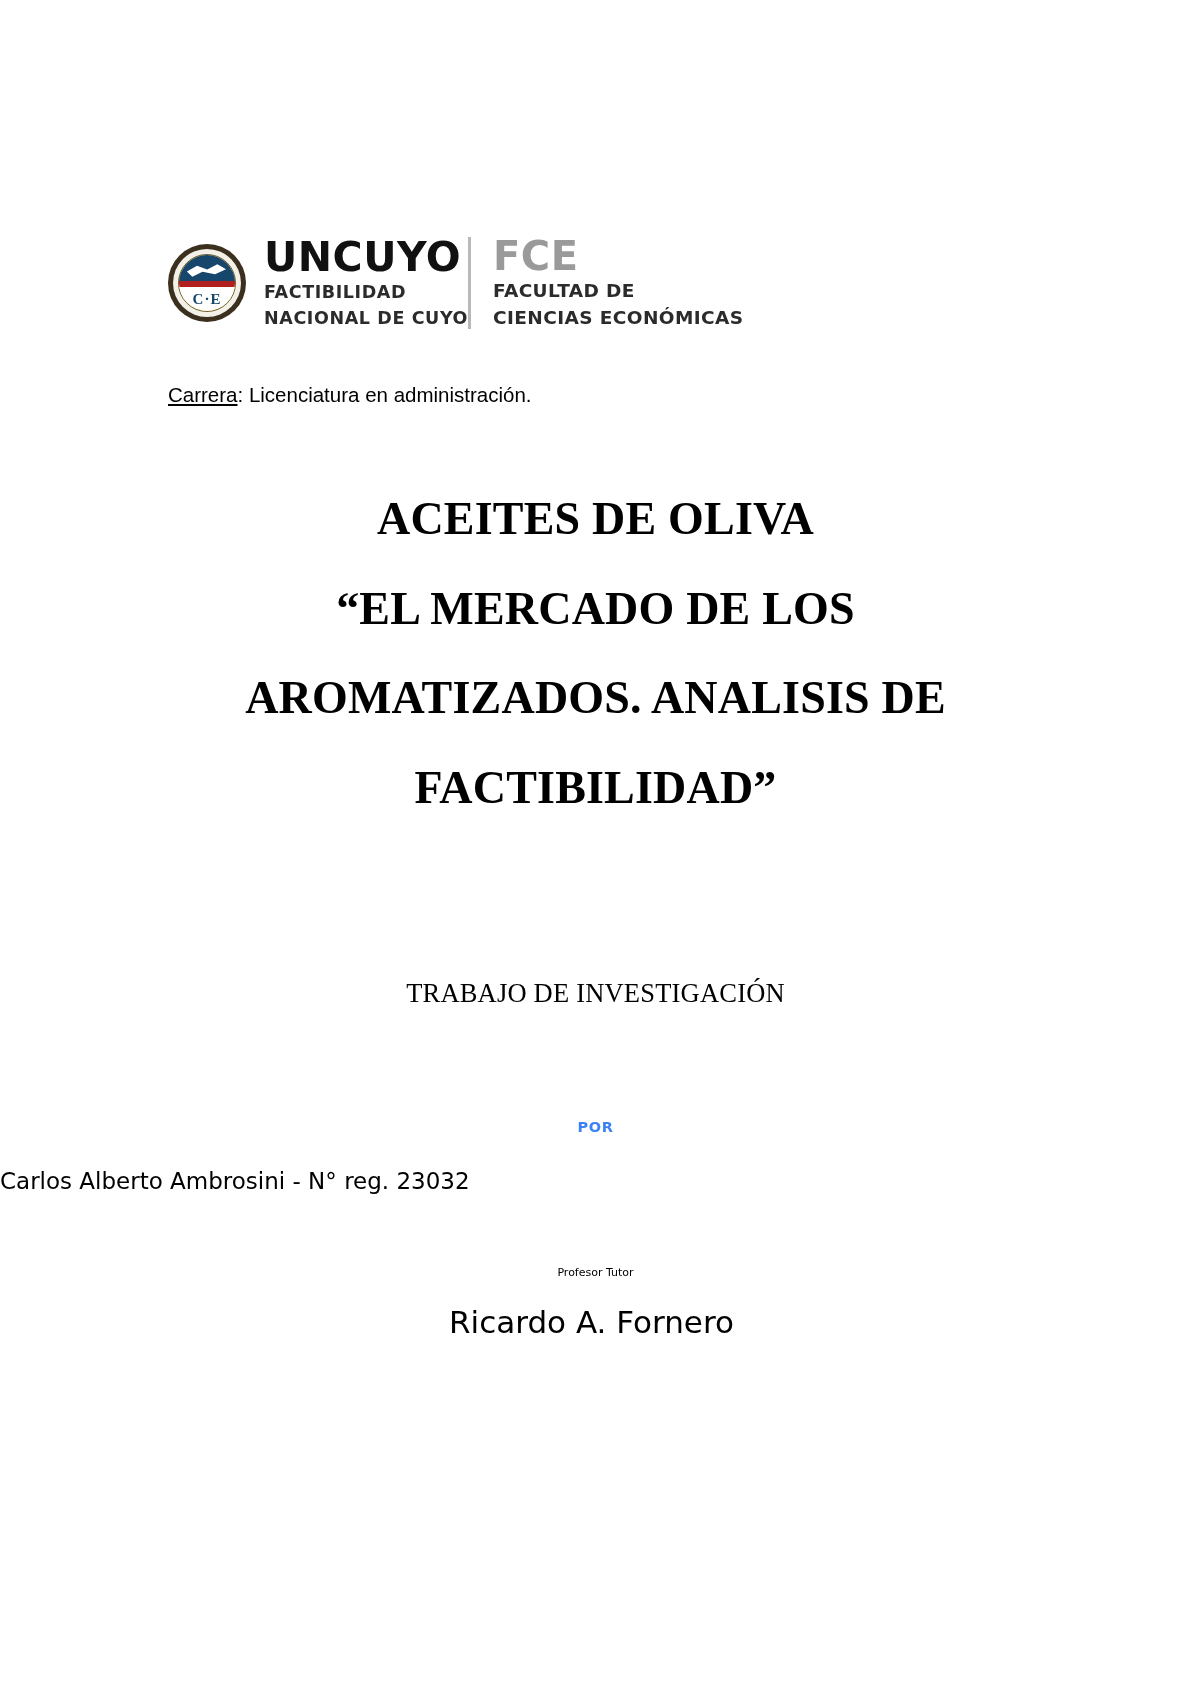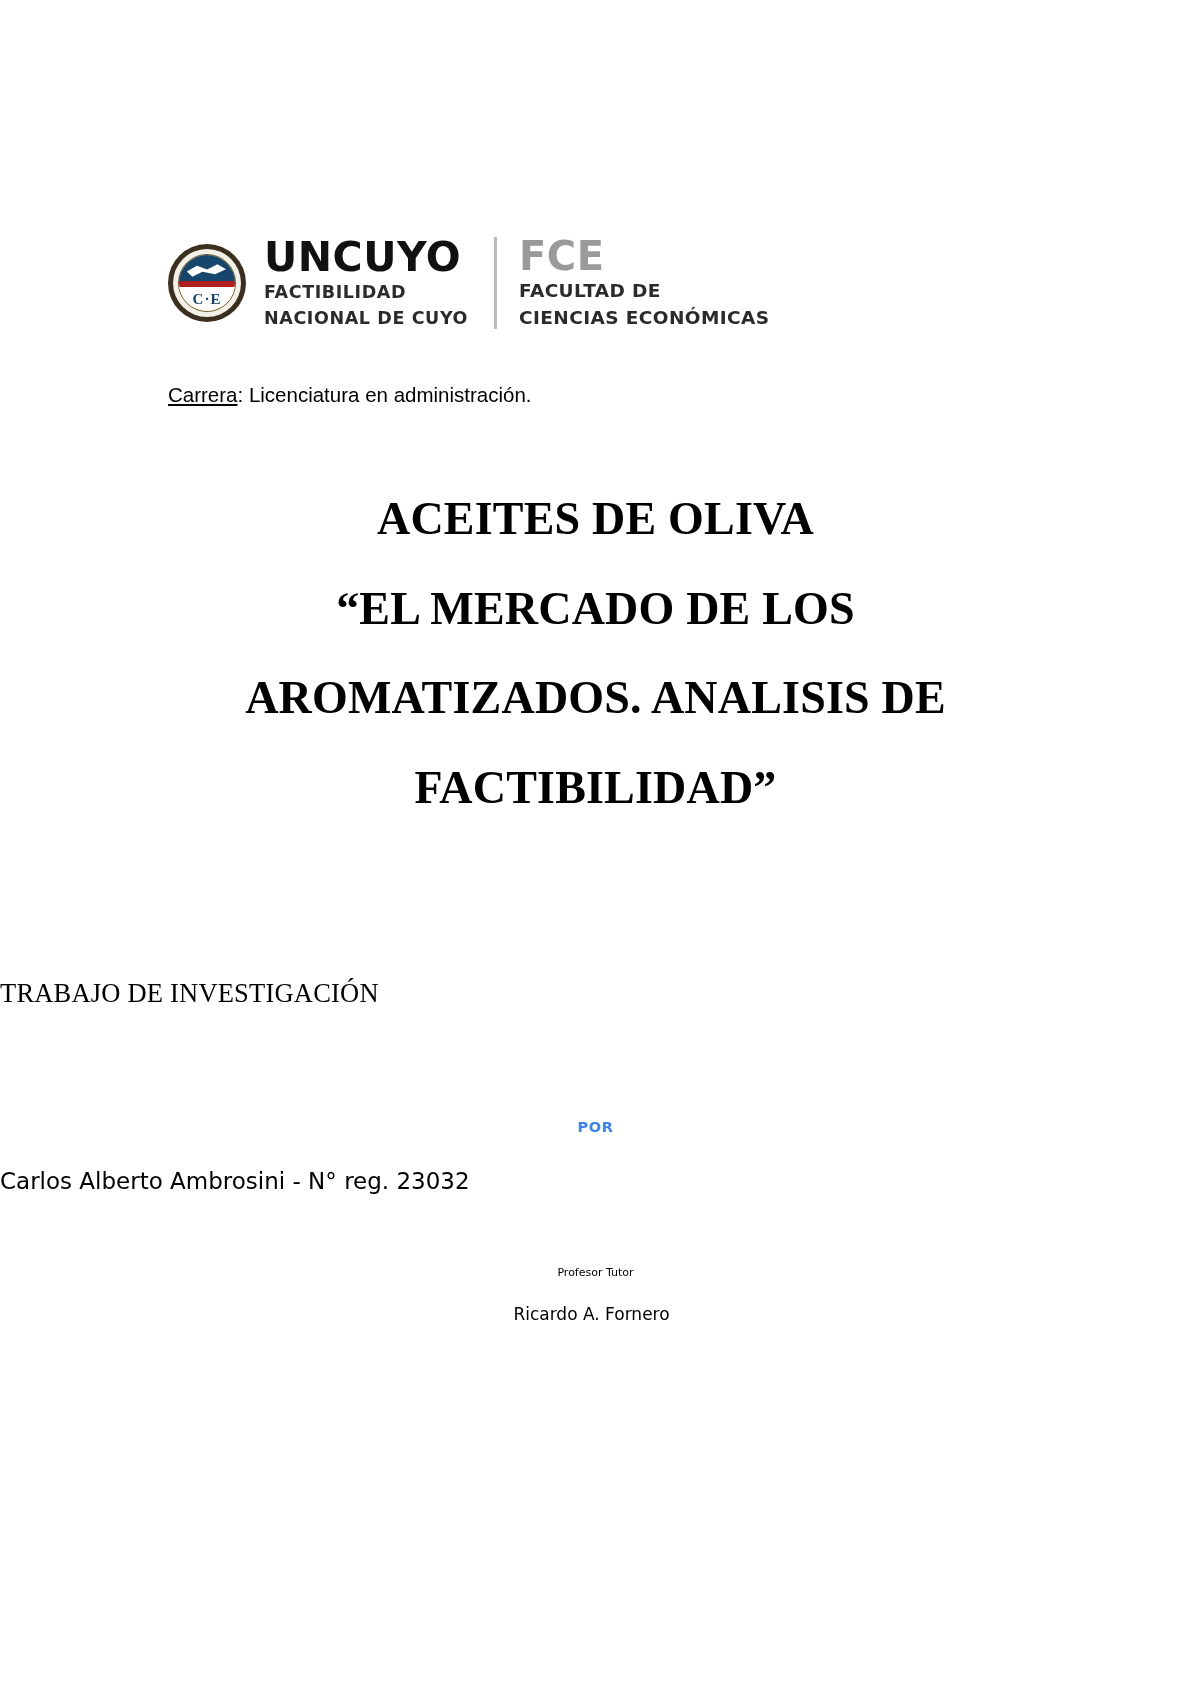--- a/index.html
+++ b/index.html
@@ -97,21 +97,20 @@
     font-family: "Liberation Serif", serif;
     font-size: 15px;
     font-weight: bold;
     color: #16466b;
     letter-spacing: 1px;
     line-height: 1;
   }
 
   .uncuyo-text {
     flex: 0 0 auto;
-    padding-right: 26px;
   }
   .uncuyo-title {
     font-family: "DejaVu Sans", sans-serif;
     font-size: 41px;
     font-weight: bold;
     letter-spacing: 0.5px;
     line-height: 1;
     color: #111111;
   }
   .uncuyo-sub {
@@ -180,21 +179,21 @@
     letter-spacing: 0.2px;
     color: #000000;
   }
 
   
   .work-type {
     position: absolute;
     left: 0;
     right: 0;
     top: 978px;
-    text-align: left;
+    text-align: center;
     font-family: "Liberation Serif", serif;
     font-size: 26.5px;
     letter-spacing: 0.2px;
     color: #000000;
   }
 
   
   .por {
     position: absolute;
     left: 0; right: 0;
@@ -223,21 +222,21 @@
     font-family: "DejaVu Sans", sans-serif;
     font-size: 11px;
     color: #000000;
   }
   .tutor-name {
     position: absolute;
     left: 0; right: 8px;
     top: 1304px;
     text-align: center;
     font-family: "DejaVu Sans", sans-serif;
-    font-size: 17px;
+    font-size: 31px;
     color: #000000;
   }
 </style>
 </head>
 <body>
 
 <div class="page">
 
   <div class="logo-block">
 

